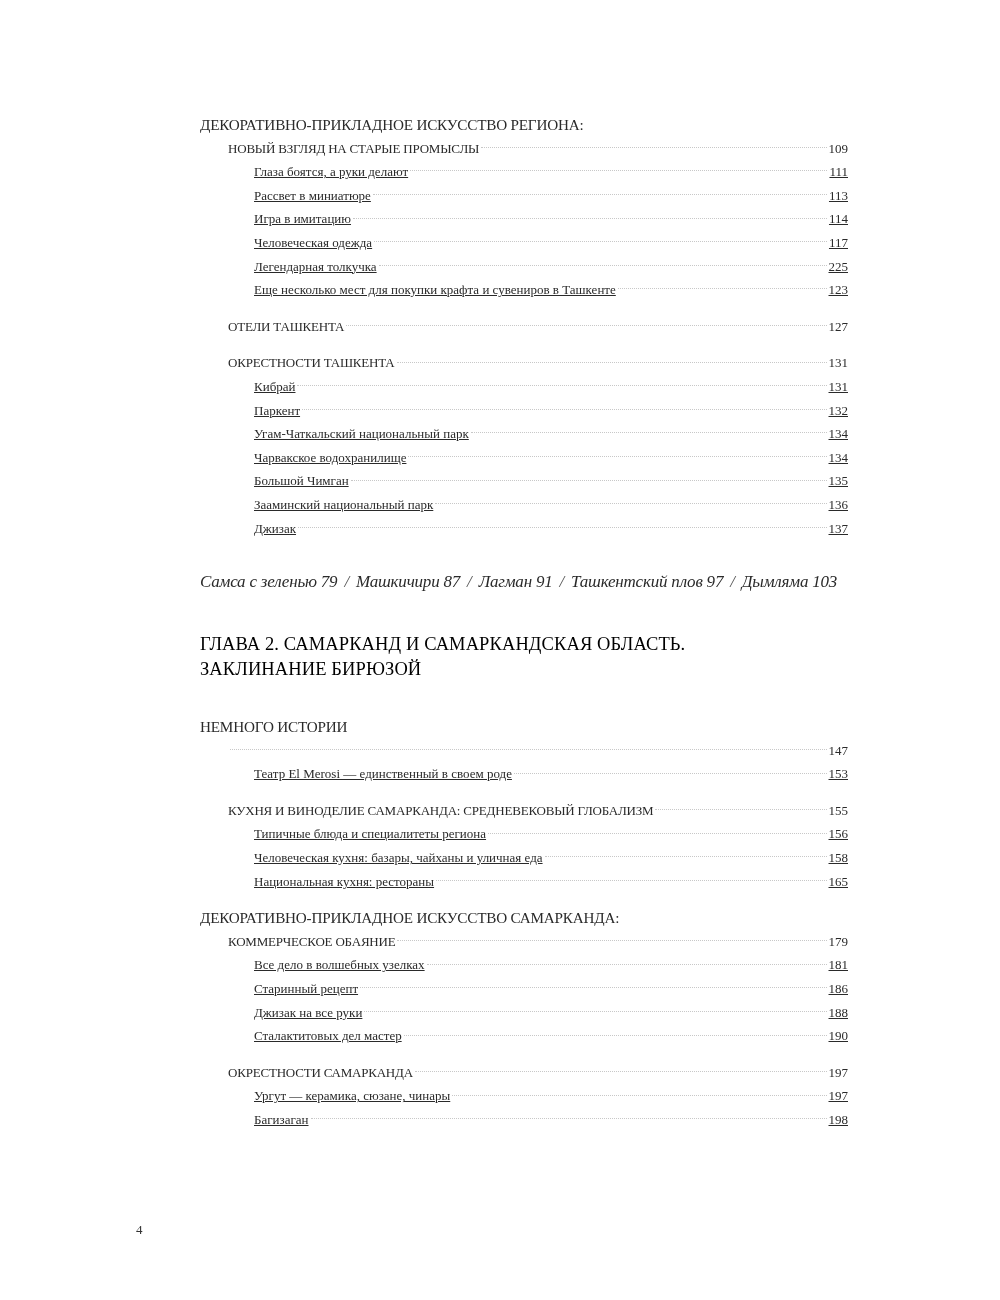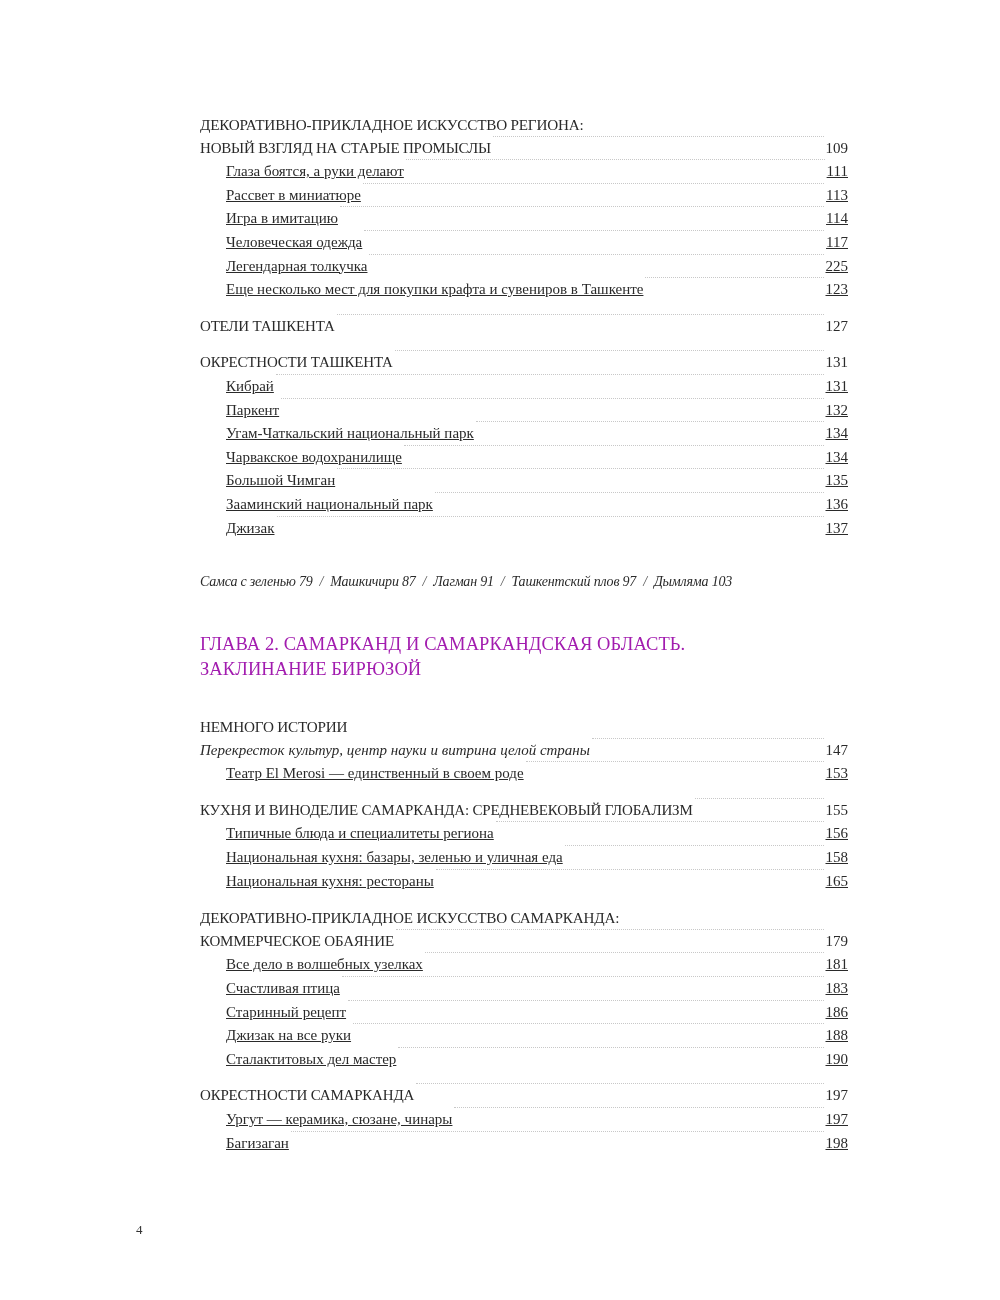--- a/index.html
+++ b/index.html
@@ -3,41 +3,42 @@
   <meta charset="utf-8">
   <style>
     html, body { margin: 0; padding: 0; background: #ffffff; }
     body {
       width: 1000px; height: 1300px; position: relative; overflow: hidden;
       font-family: "Liberation Serif", "DejaVu Serif", serif;
       color: #2a2a2a;
     }
     .page { position: absolute; left: 200px; top: 113px; width: 648px; }
     .entry {
-      display: flex; align-items: flex-start;
-      font-size: 15px; line-height: 23.6px; height: 23.6px;
+      display: flex; align-items: center;
+      font-size: 13px; line-height: 23.6px; height: 23.6px;
       white-space: nowrap;
+      margin-left: 28px;
     }
     .entry .t { flex: 0 0 auto; }
     .entry .lead {
       flex: 1 1 auto; margin: 0 2px 0 2px;
       border-bottom: 1px dotted #c8c8c8; transform: translateY(-1px);
       min-width: 10px;
     }
     .entry .p { flex: 0 0 auto; text-align: right; }
     .entry.upper .t { text-transform: none; letter-spacing: -0.2px; }
     .entry.sub { padding-left: 26px; text-decoration: underline; }
     .entry.italic .t { font-style: italic; }
     .heading-only {
       font-size: 15.2px; line-height: 23.6px; height: 23.6px; letter-spacing: -0.2px;
     }
     .gap { height: 13px; }
     .gap-lg { height: 30px; }
     .dishes {
-      font-style: italic; font-size: 14px; line-height: 24px; height: 24px;
+      font-style: italic; font-size: 17px; line-height: 24px; height: 24px;
       color: #2a2a2a; white-space: nowrap; letter-spacing: -0.2px;
     }
     .dishes .sep { margin: 0 7px; color: #555; }
     .chapter {
       color: #b4a27a; font-size: 18.5px; line-height: 25px;
       letter-spacing: 0.1px; margin-top: 38px;
     }
     .chapter div { height: 25px; }
     .page-number {
       position: absolute; left: 136px; top: 1222px;
@@ -136,30 +137,29 @@
     <span class="lead"></span>
     <span class="p">137</span>
   </div>
 
   <div class="gap-lg"></div>
 
   <div class="dishes">
     <span>Самса с зеленью 79</span><span class="sep">/</span><span>Машкичири 87</span><span class="sep">/</span><span>Лагман 91</span><span class="sep">/</span><span>Ташкентский плов 97</span><span class="sep">/</span><span>Дымляма 103</span>
   </div>
 
-  <div class="chapter" style="color: #a21caf;">
+  <div class="chapter" style="color: #000000;">
     <div>ГЛАВА 2. САМАРКАНД И САМАРКАНДСКАЯ ОБЛАСТЬ.</div>
     <div>ЗАКЛИНАНИЕ БИРЮЗОЙ</div>
   </div>
 
   <div style="height:33px"></div>
 
   <div class="heading-only">НЕМНОГО ИСТОРИИ</div>
   <div class="entry italic">
-    <span class="t">Перекресток культур, центр науки и витрина целой страны</span>
     <span class="lead"></span>
     <span class="p">147</span>
   </div>
   <div class="entry sub">
     <span class="t">Театр El Merosi — единственный в своем роде</span>
     <span class="lead"></span>
     <span class="p">153</span>
   </div>
 
   <div class="gap"></div>
@@ -168,21 +168,21 @@
     <span class="t">КУХНЯ И ВИНОДЕЛИЕ САМАРКАНДА: СРЕДНЕВЕКОВЫЙ ГЛОБАЛИЗМ</span>
     <span class="lead"></span>
     <span class="p">155</span>
   </div>
   <div class="entry sub">
     <span class="t">Типичные блюда и специалитеты региона</span>
     <span class="lead"></span>
     <span class="p">156</span>
   </div>
   <div class="entry sub">
-    <span class="t">Национальная кухня: базары, зеленью и уличная еда</span>
+    <span class="t">Человеческая кухня: базары, чайханы и уличная еда</span>
     <span class="lead"></span>
     <span class="p">158</span>
   </div>
   <div class="entry sub">
     <span class="t">Национальная кухня: рестораны</span>
     <span class="lead"></span>
     <span class="p">165</span>
   </div>
 
   <div class="gap"></div>
@@ -192,25 +192,20 @@
     <span class="t">КОММЕРЧЕСКОЕ ОБАЯНИЕ</span>
     <span class="lead"></span>
     <span class="p">179</span>
   </div>
   <div class="entry sub">
     <span class="t">Все дело в волшебных узелках</span>
     <span class="lead"></span>
     <span class="p">181</span>
   </div>
   <div class="entry sub">
-    <span class="t">Счастливая птица</span>
-    <span class="lead"></span>
-    <span class="p">183</span>
-  </div>
-  <div class="entry sub">
     <span class="t">Старинный рецепт</span>
     <span class="lead"></span>
     <span class="p">186</span>
   </div>
   <div class="entry sub">
     <span class="t">Джизак на все руки</span>
     <span class="lead"></span>
     <span class="p">188</span>
   </div>
   <div class="entry sub">

